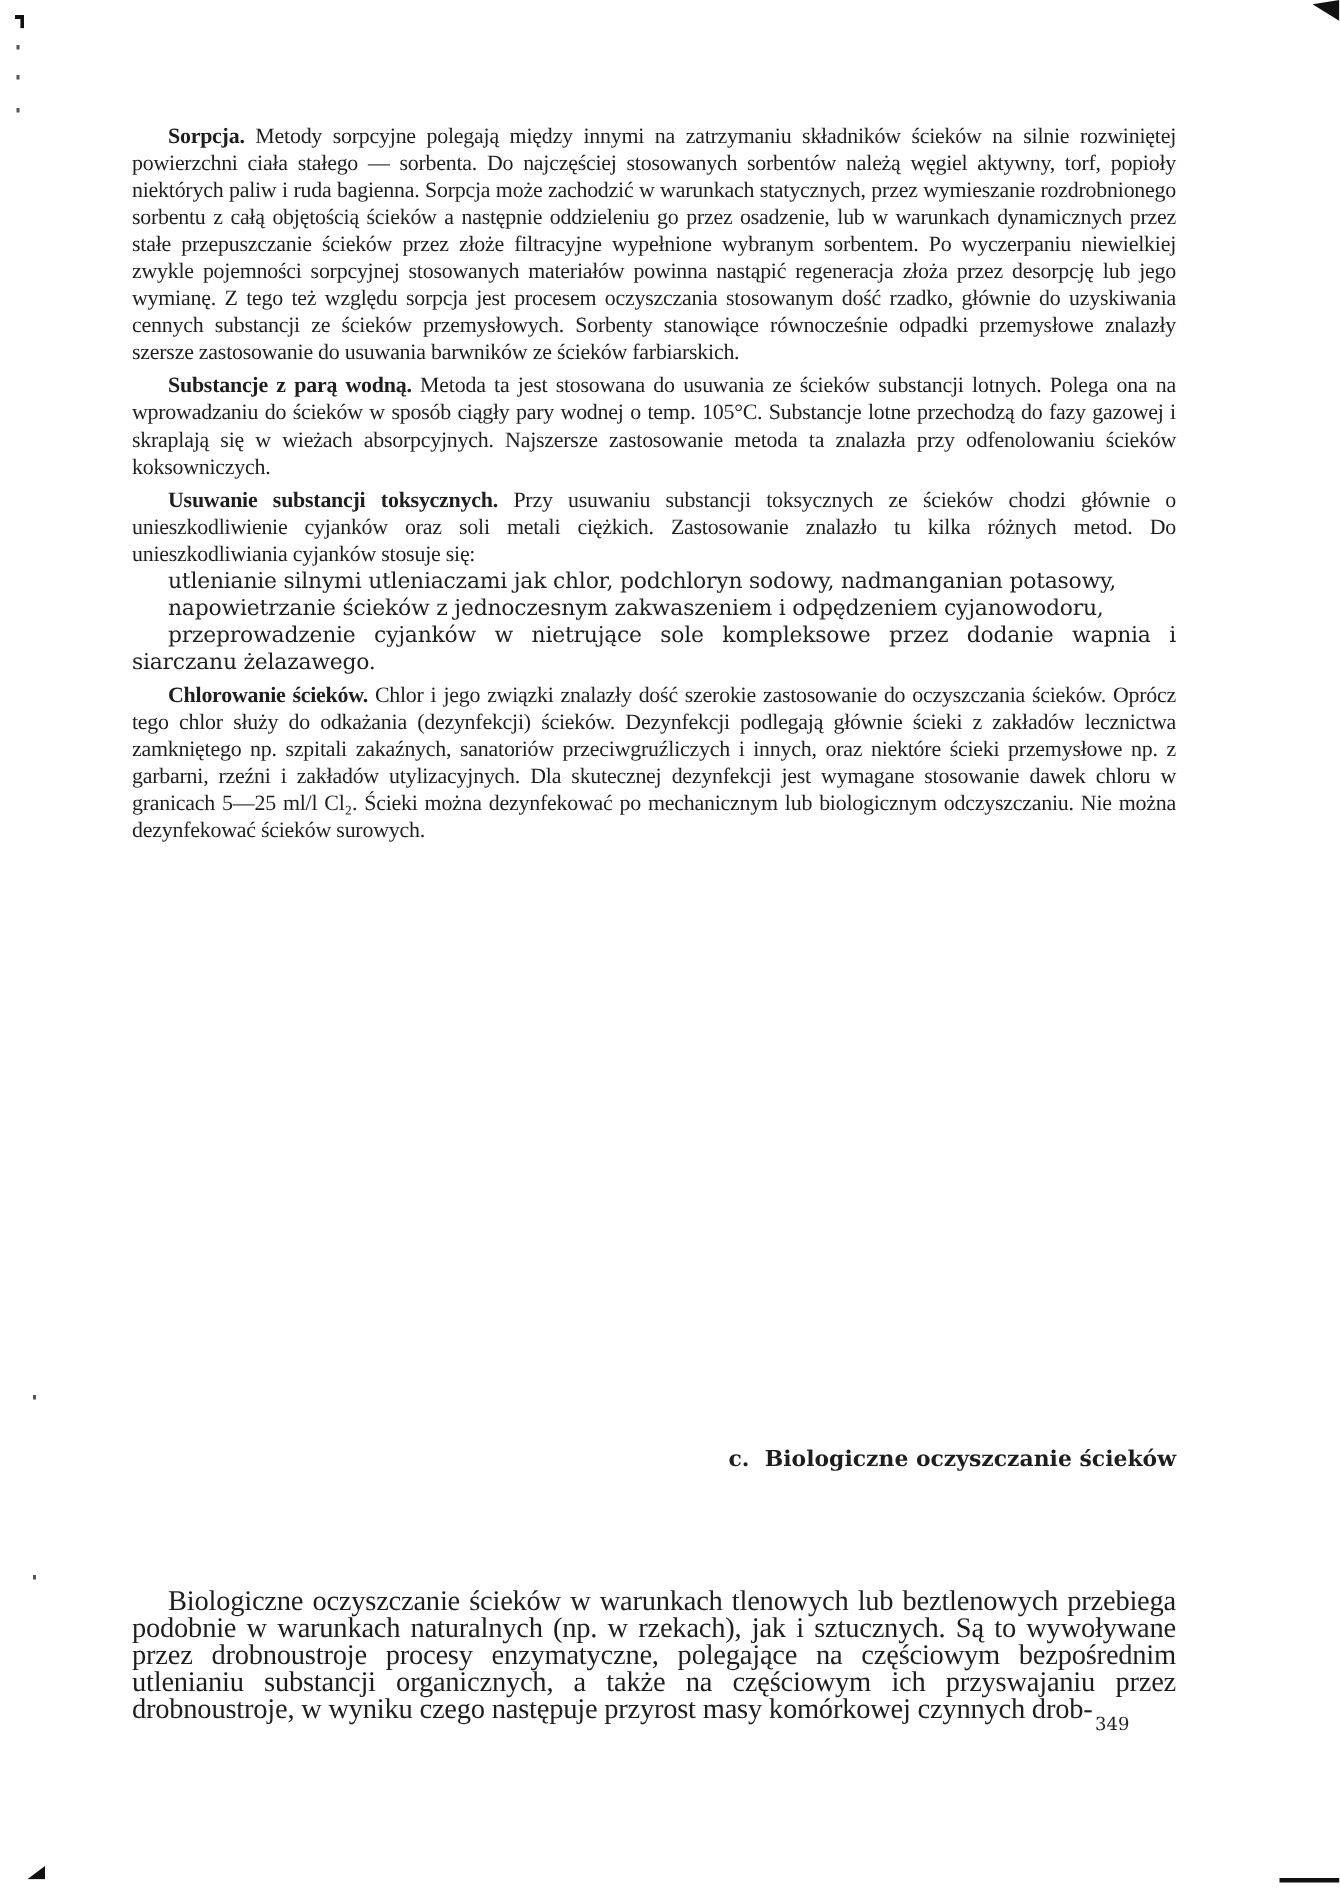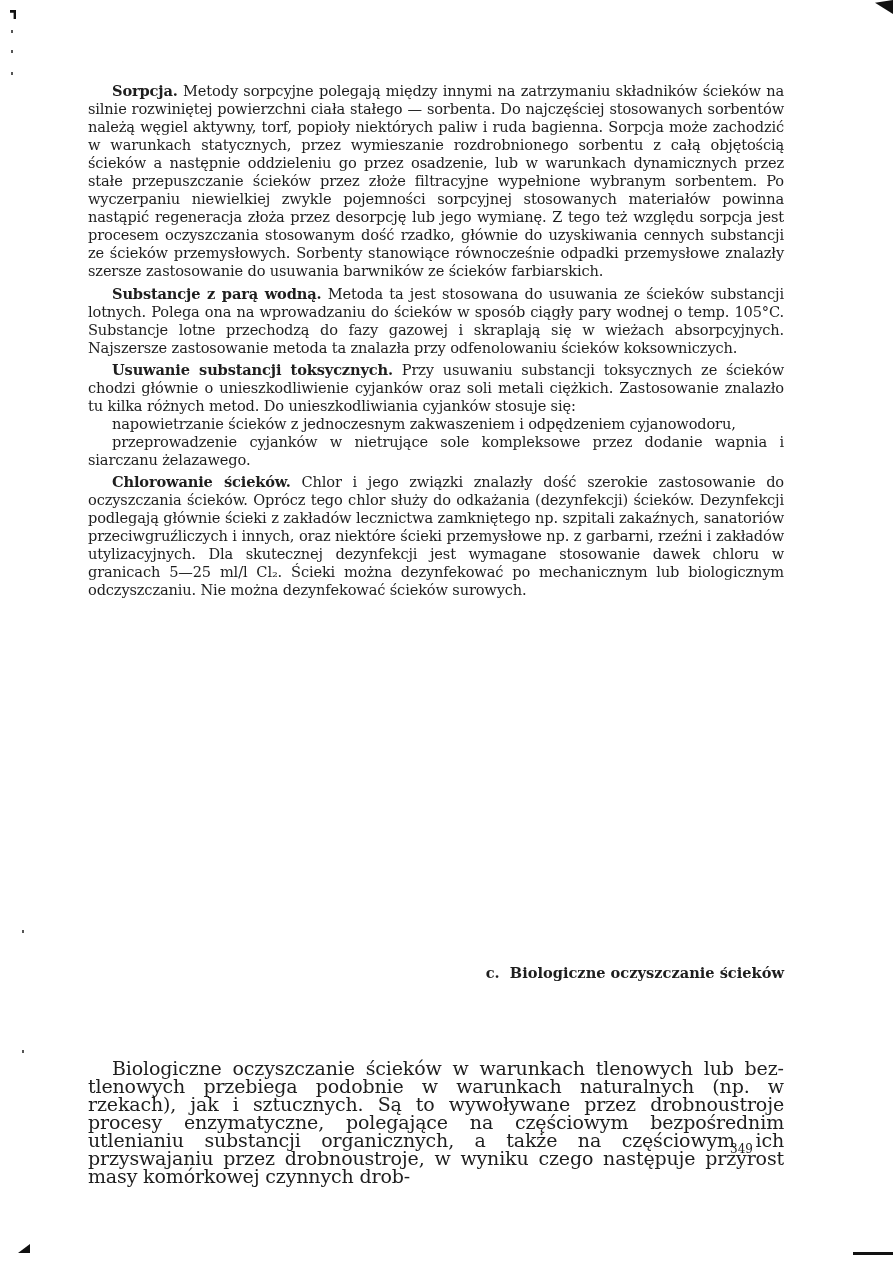--- a/index.html
+++ b/index.html
@@ -6,21 +6,21 @@
   body {
     width: 893px; height: 1263px; position: relative; overflow: hidden;
     font-family: "DejaVu Serif", "Liberation Serif", serif;
     color: #1e1e1e;
   }
   .page-text {
     position: absolute; left: 88px; top: 78px; width: 696px;
     font-size: 14.6px; line-height: 18.05px; letter-spacing: -0.15px;
   }
   .para { margin: 0; text-align: justify; hyphens: manual; }
-  .para.indent { text-indent: 24px; }
+  .para.indent { text-indent: 24px; font-family: Liberation Serif, serif; }
   .para.gap { margin-top: 4px; }
   .para .run-in { font-weight: bold; }
   .list-item { margin: 0; text-indent: 24px; text-align: justify; }
   .section-heading {
     position: absolute; left: 88px; width: 696px; top: 964px;
     text-align: right; font-weight: bold; font-size: 14.6px;
     font-family: "DejaVu Serif", "Liberation Serif", serif;
   }
   .section-body {
     position: absolute; left: 88px; top: 1059px; width: 696px;
@@ -56,20 +56,21 @@
   </p>
 
   <p class="para indent gap">
     <span class="run-in">Substancje z parą wodną.</span><span> Metoda ta jest stosowana do usuwania ze ścieków substancji lotnych. Polega ona na wprowadzaniu do ścieków w sposób ciągły pary wodnej o temp. 105°C. Substancje lotne przechodzą do fazy gazowej i skraplają się w wieżach absorpcyjnych. Najszersze za­stosowanie metoda ta znalazła przy odfenolowaniu ścieków koksowni­czych.</span>
   </p>
 
   <p class="para indent gap">
     <span class="run-in">Usuwanie substancji toksycznych.</span><span> Przy usuwaniu substancji toksycz­nych ze ścieków chodzi głównie o unieszkodliwienie cyjanków oraz soli metali ciężkich. Zastosowanie znalazło tu kilka różnych metod. Do unieszkodliwiania cyjanków stosuje się:</span>
   </p>
   <div>
+    <p class="list-item">utlenianie silnymi utleniaczami jak chlor, podchloryn sodowy, nad­manganian potasowy,</p>
     <p class="list-item">napowietrzanie ścieków z jednoczesnym zakwaszeniem i odpędzeniem cyjanowodoru,</p>
     <p class="list-item">przeprowadzenie cyjanków w nietrujące sole kompleksowe przez do­danie wapnia i siarczanu żelazawego.</p>
   </div>
 
   <p class="para indent gap">
     <span class="run-in">Chlorowanie ścieków.</span><span> Chlor i jego związki znalazły dość szerokie zasto­sowanie do oczyszczania ścieków. Oprócz tego chlor służy do odkażania (dezynfekcji) ścieków. Dezynfekcji podlegają głównie ścieki z zakładów lecznictwa zamkniętego np. szpitali zakaźnych, sanatoriów przeciwgruź­liczych i innych, oraz niektóre ścieki przemysłowe np. z garbarni, rzeźni i zakładów utylizacyjnych. Dla skutecznej dezynfekcji jest wymagane stosowanie dawek chloru w granicach 5—25 ml/l Cl₂. Ścieki można dezynfekować po mechanicznym lub biologicznym odczyszczaniu. Nie można dezynfekować ścieków surowych.</span>
   </p>
 </main>
 
 <h2 class="section-heading" style="margin:0">

